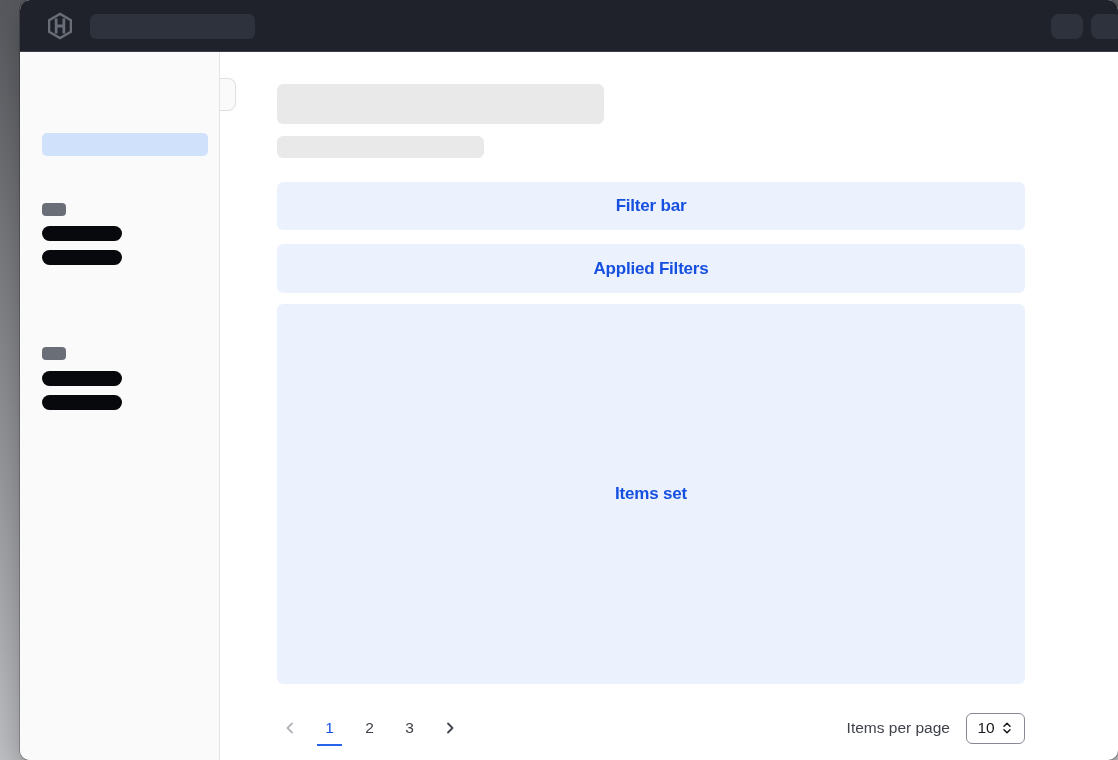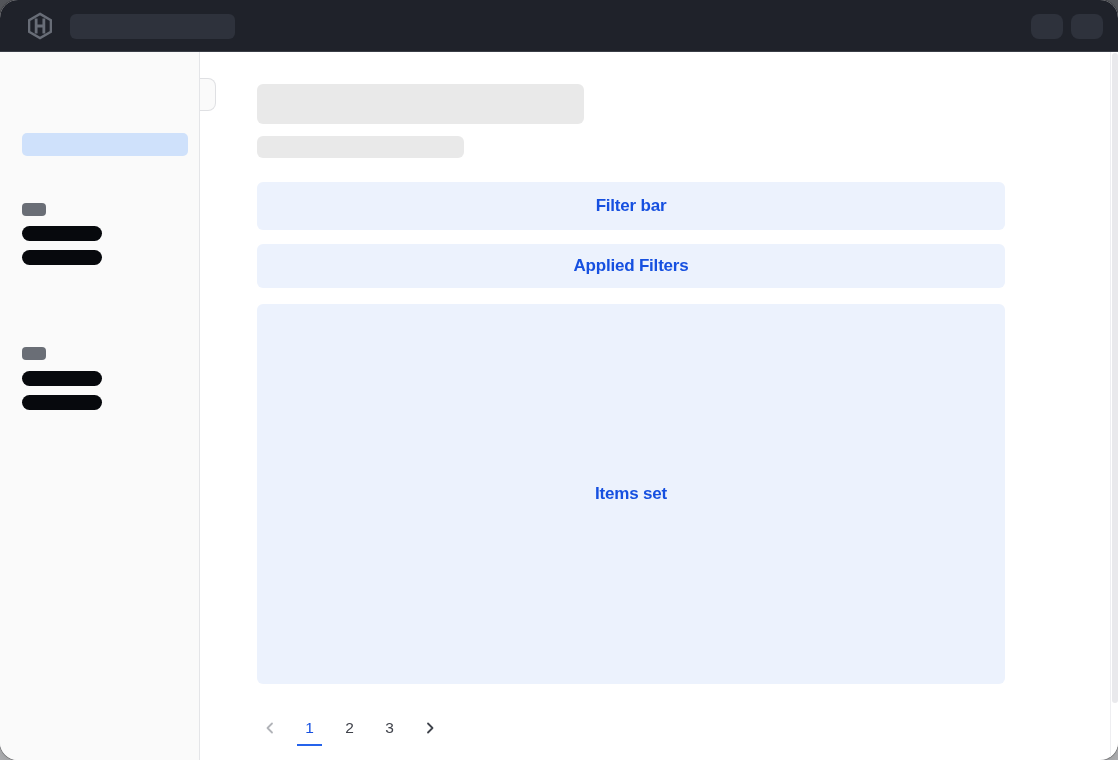--- a/index.html
+++ b/index.html
@@ -4,22 +4,23 @@
 <style>
   * { margin:0; padding:0; box-sizing:border-box; }
   html,body { width:100%; height:100%; }
   body {
     background: linear-gradient(#56585d, #bfc0c3);
     font-family: "Liberation Sans", sans-serif;
     display:flex; align-items:center; justify-content:center;
   }
   .window {
     position:relative; width:1118px; height:760px;
-    background:#ffffff; border-radius:18px; overflow:hidden;
+    background:#ffffff; border-radius:10px; overflow:hidden;
     box-shadow: 0 0 0 1px rgba(0,0,0,.22), 0 12px 32px rgba(0,0,0,.28);
+    margin-left: 20px;
   }
 
   
   .navbar {
     position:absolute; left:0; top:0; width:1118px; height:52px;
     background:#1f222a; border-bottom:1px solid #3a3e47;
   }
   .logo { position:absolute; left:26px; top:12px; width:28px; height:28px; color:#686d77; }
   .nav-skel {
     position:absolute; background:#2e323c; border-radius:6px;
@@ -54,21 +55,21 @@
   .skel-grey { position:absolute; background:#e9e9e9; border-radius:6px; }
   .title-skel    { left:257px; top:84px;  width:327px; height:40px; }
   .subtitle-skel { left:257px; top:136px; width:207px; height:22px; }
 
   .blue-panel {
     position:absolute; left:257px; width:748px;
     background:#ecf2fd; border-radius:6px;
     display:flex; align-items:center; justify-content:center;
   }
   .panel-filter-bar      { top:182px; height:48px; }
-  .panel-applied-filters { top:244px; height:44px; }
+  .panel-applied-filters { top:244px; height:49px; }
   .panel-data-set        { top:304px; height:380px; }
   .panel-label {
     color:#1650e0; font-size:17px; font-weight:bold; letter-spacing:-0.2px;
   }
 
   
   .pagination {
     position:absolute; left:257px; top:700px; width:748px; height:56px;
     display:flex; align-items:center;
   }
@@ -159,20 +160,30 @@
         <button class="pager-btn current">1</button>
         <button class="pager-btn">2</button>
         <button class="pager-btn">3</button>
         <button class="pager-btn next">
           <svg class="chev" viewBox="0 0 16 16" fill="none" stroke="#3f434b" stroke-width="1.8" stroke-linecap="round" stroke-linejoin="round">
             <path d="M6 3.5 L10.5 8 L6 12.5"></path>
           </svg>
         </button>
       </nav>
 
+      <div class="pag-right">
+        <span class="ipp-label">Items per page</span>
+        <div class="ipp-select">
+          <span class="ipp-value">10</span>
+          <svg class="caret" viewBox="0 0 14 14" fill="none" stroke="#17191e" stroke-width="1.5" stroke-linecap="round" stroke-linejoin="round">
+            <path d="M4 5.2 L7 2.2 L10 5.2"></path>
+            <path d="M4 8.8 L7 11.8 L10 8.8"></path>
+          </svg>
+        </div>
+      </div>
     </footer>
   </main>
 
   <div class="scrollbar-track">
     <div class="scrollbar-thumb"></div>
   </div>
 
 </div>
 
 </body></html>

